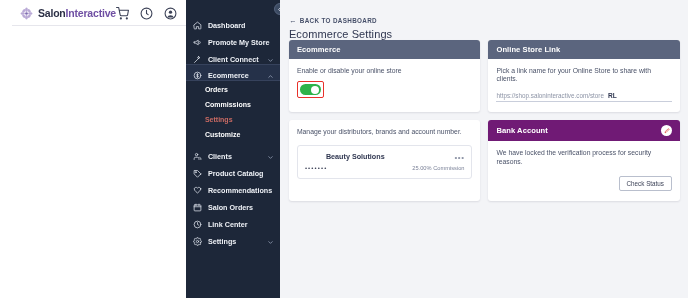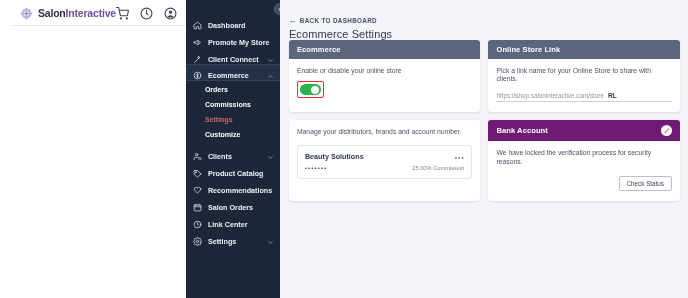--- a/index.html
+++ b/index.html
@@ -210,21 +210,21 @@
     padding: 0;
   }
 
   
   .dist-box {
     margin-top: 8px;
     border: 1px solid #e3e5ec;
     border-radius: 3px;
     padding: 6px 7px 7px 7px;
   }
-  .dist-top { display: flex; align-items: flex-end; }
+  .dist-top { display: flex; align-items: flex-end; margin-left: 21px; }
   .dist-name {
     font-size: 7.2px; font-weight: bold; color: #2f3650;
     flex: 1;
   }
   .dist-menu {
     font-size: 8px; color: #8d94a6;
     letter-spacing: 0.5px; line-height: 0.6;
     cursor: pointer;
   }
   .dist-bottom {

